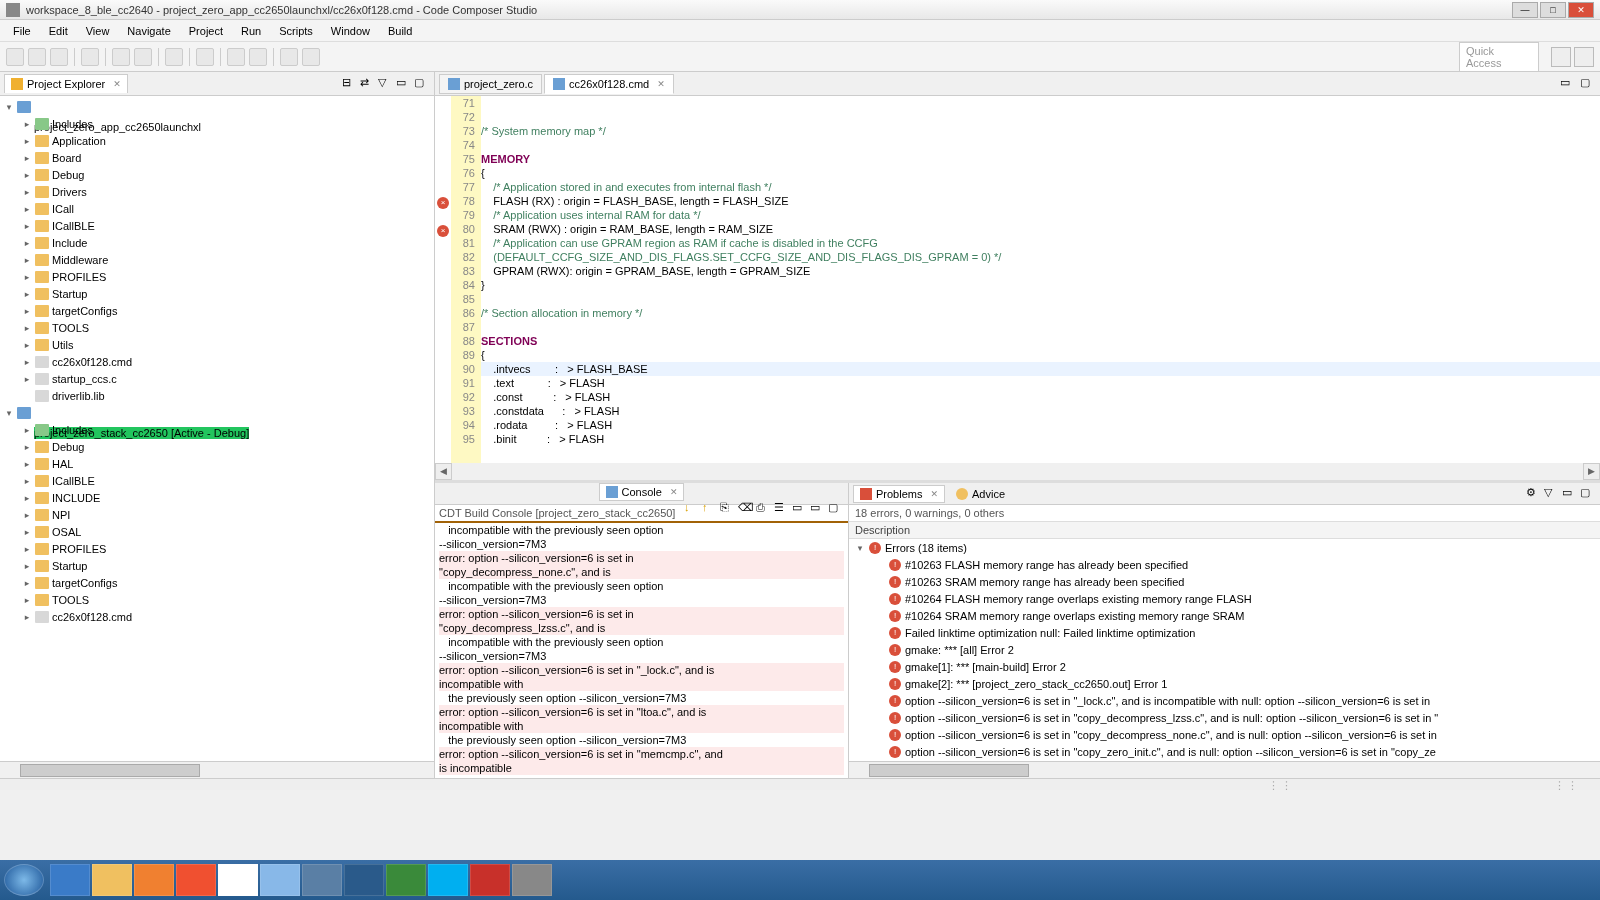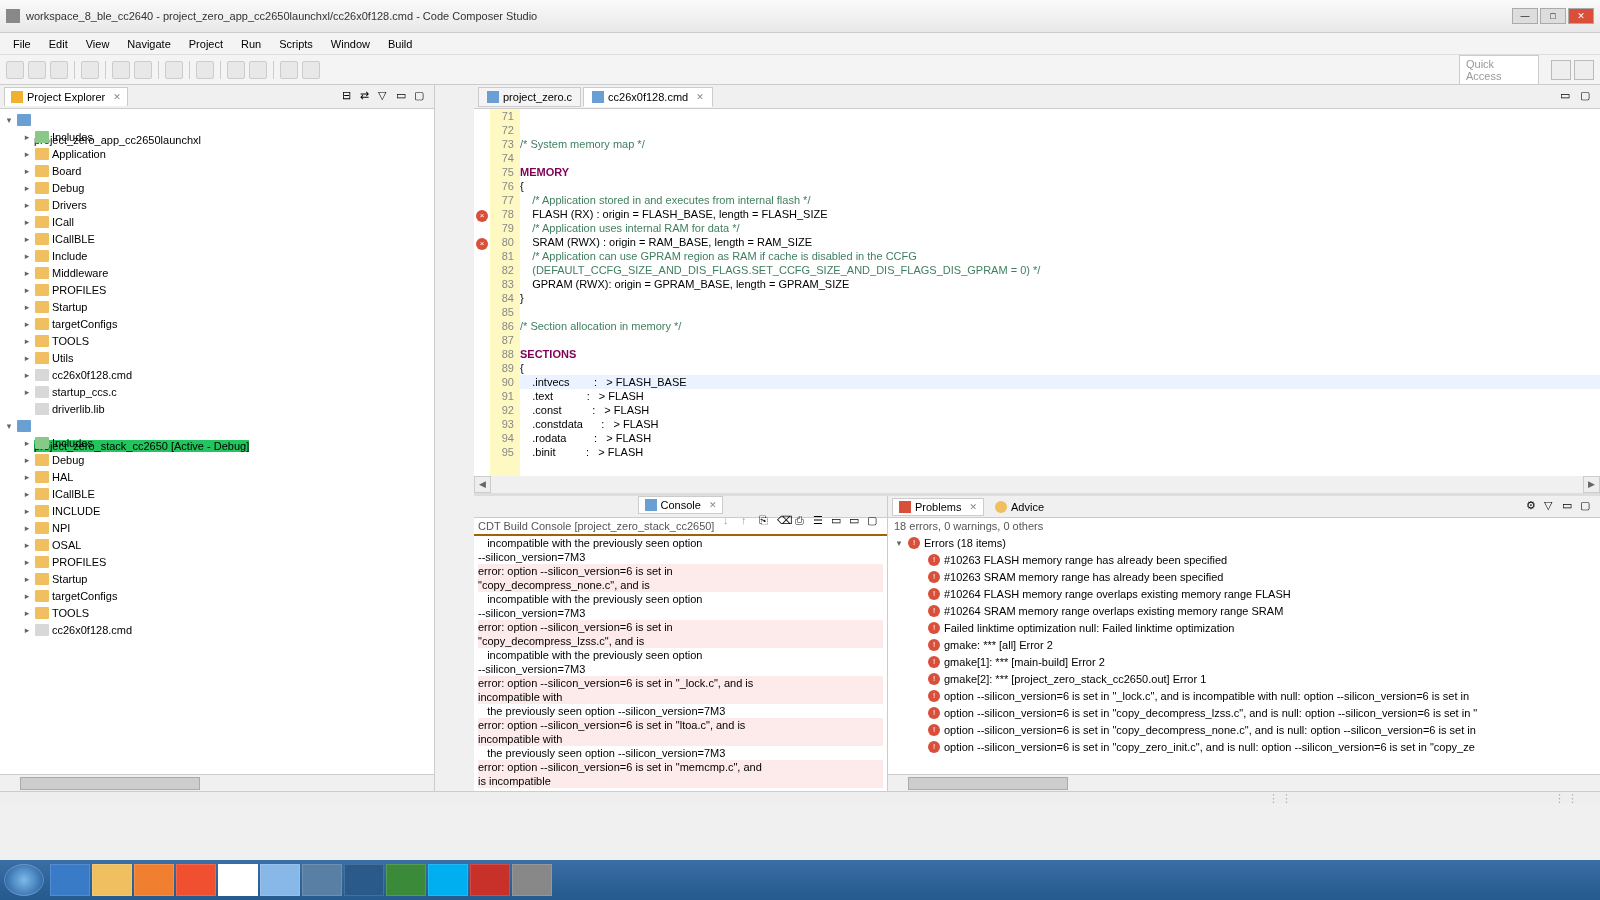--- a/index.html
+++ b/index.html
@@ -1,32 +1,32 @@
 <!DOCTYPE html>
 <html><head>
 <meta charset="utf-8">
 <style>
 * { margin: 0; padding: 0; box-sizing: border-box; font-family: "Segoe UI", Tahoma, sans-serif; font-size: 11px; }
 body { background: #f0f0f0; overflow: hidden; width: 1600px; height: 900px; position: relative; }
-.title-bar { height: 33px; background: linear-gradient(#fafafa,#e8e8e8); display: flex; align-items: center; padding: 0 6px; border-bottom: 1px solid #ccc; }
+.title-bar { height: 20px; background: linear-gradient(#fafafa,#e8e8e8); display: flex; align-items: center; padding: 0 6px; border-bottom: 1px solid #ccc; }
 .title-bar .icon { width: 14px; height: 14px; background: #888; margin-right: 6px; }
 .title-bar .title { flex: 1; color: #333; }
 .win-buttons { display: flex; gap: 2px; }
 .win-btn { width: 26px; height: 16px; background: #ddd; border: 1px solid #aaa; display: flex; align-items: center; justify-content: center; font-size: 9px; }
 .win-close { background: #d94f3a; color: #fff; }
 .menu-bar { height: 22px; background: #f4f4f4; display: flex; align-items: center; padding: 0 4px; border-bottom: 1px solid #ddd; }
 .menu-bar span { padding: 3px 9px; cursor: default; }
 .toolbar { height: 30px; background: #f4f4f4; display: flex; align-items: center; padding: 0 6px; gap: 4px; border-bottom: 1px solid #ccc; }
 .tb-btn { width: 18px; height: 18px; background: #e8e8e8; border: 1px solid #ccc; border-radius: 2px; }
 .tb-sep { width: 1px; height: 18px; background: #ccc; margin: 0 2px; }
 .quick-access { margin-left: auto; padding: 2px 6px; border: 1px solid #ccc; background: #fff; color: #999; width: 80px; }
 .persp { display: flex; gap: 3px; margin-left: 8px; }
 .persp-btn { width: 20px; height: 20px; border: 1px solid #bbb; background: #eee; }
 
-.workspace { display: flex; height: 706px; gap: 39px; }
+.workspace { display: flex; height: 706px; }
 
 .left-panel { width: 435px; background: #fff; border-right: 1px solid #ccc; display: flex; flex-direction: column; }
 .panel-tabs { height: 24px; background: #f0f0f0; display: flex; align-items: center; padding: 0 4px; border-bottom: 1px solid #ccc; }
 .panel-tab { display: flex; align-items: center; gap: 4px; padding: 3px 6px; background: #fff; border: 1px solid #ccc; border-bottom: none; }
 .panel-tab .pico { width: 12px; height: 12px; background: #f0b030; }
 .panel-toolbar { margin-left: auto; display: flex; gap: 2px; }
 .ptb { width: 16px; height: 16px; }
 .tree { flex: 1; overflow: auto; padding: 2px 0; }
 .tree-row { display: flex; align-items: center; height: 17px; padding-left: 4px; white-space: nowrap; }
 .exp { width: 10px; text-align: center; color: #666; font-size: 9px; }
@@ -453,20 +453,21 @@
             <span>Advice</span>
           </div>
           <div class="con-toolbar">
             <div class="ptb">⚙</div>
             <div class="ptb">▽</div>
             <div class="ptb">▭</div>
             <div class="ptb">▢</div>
           </div>
         </div>
         <div class="prob-summary">18 errors, 0 warnings, 0 others</div>
+        <div class="prob-header">Description</div>
         <div class="prob-body" id="prob-body">
             <div class="prob-row">
               <span class="exp" style="margin-right:4px">▾</span>
               <span class="err-ico">!</span>
               <span>Errors (18 items)</span>
             </div>
             <div class="prob-row" style="padding-left: 40px;">
               <span class="err-ico">!</span>
               <span>#10263 FLASH memory range has already been specified</span>
             </div>

